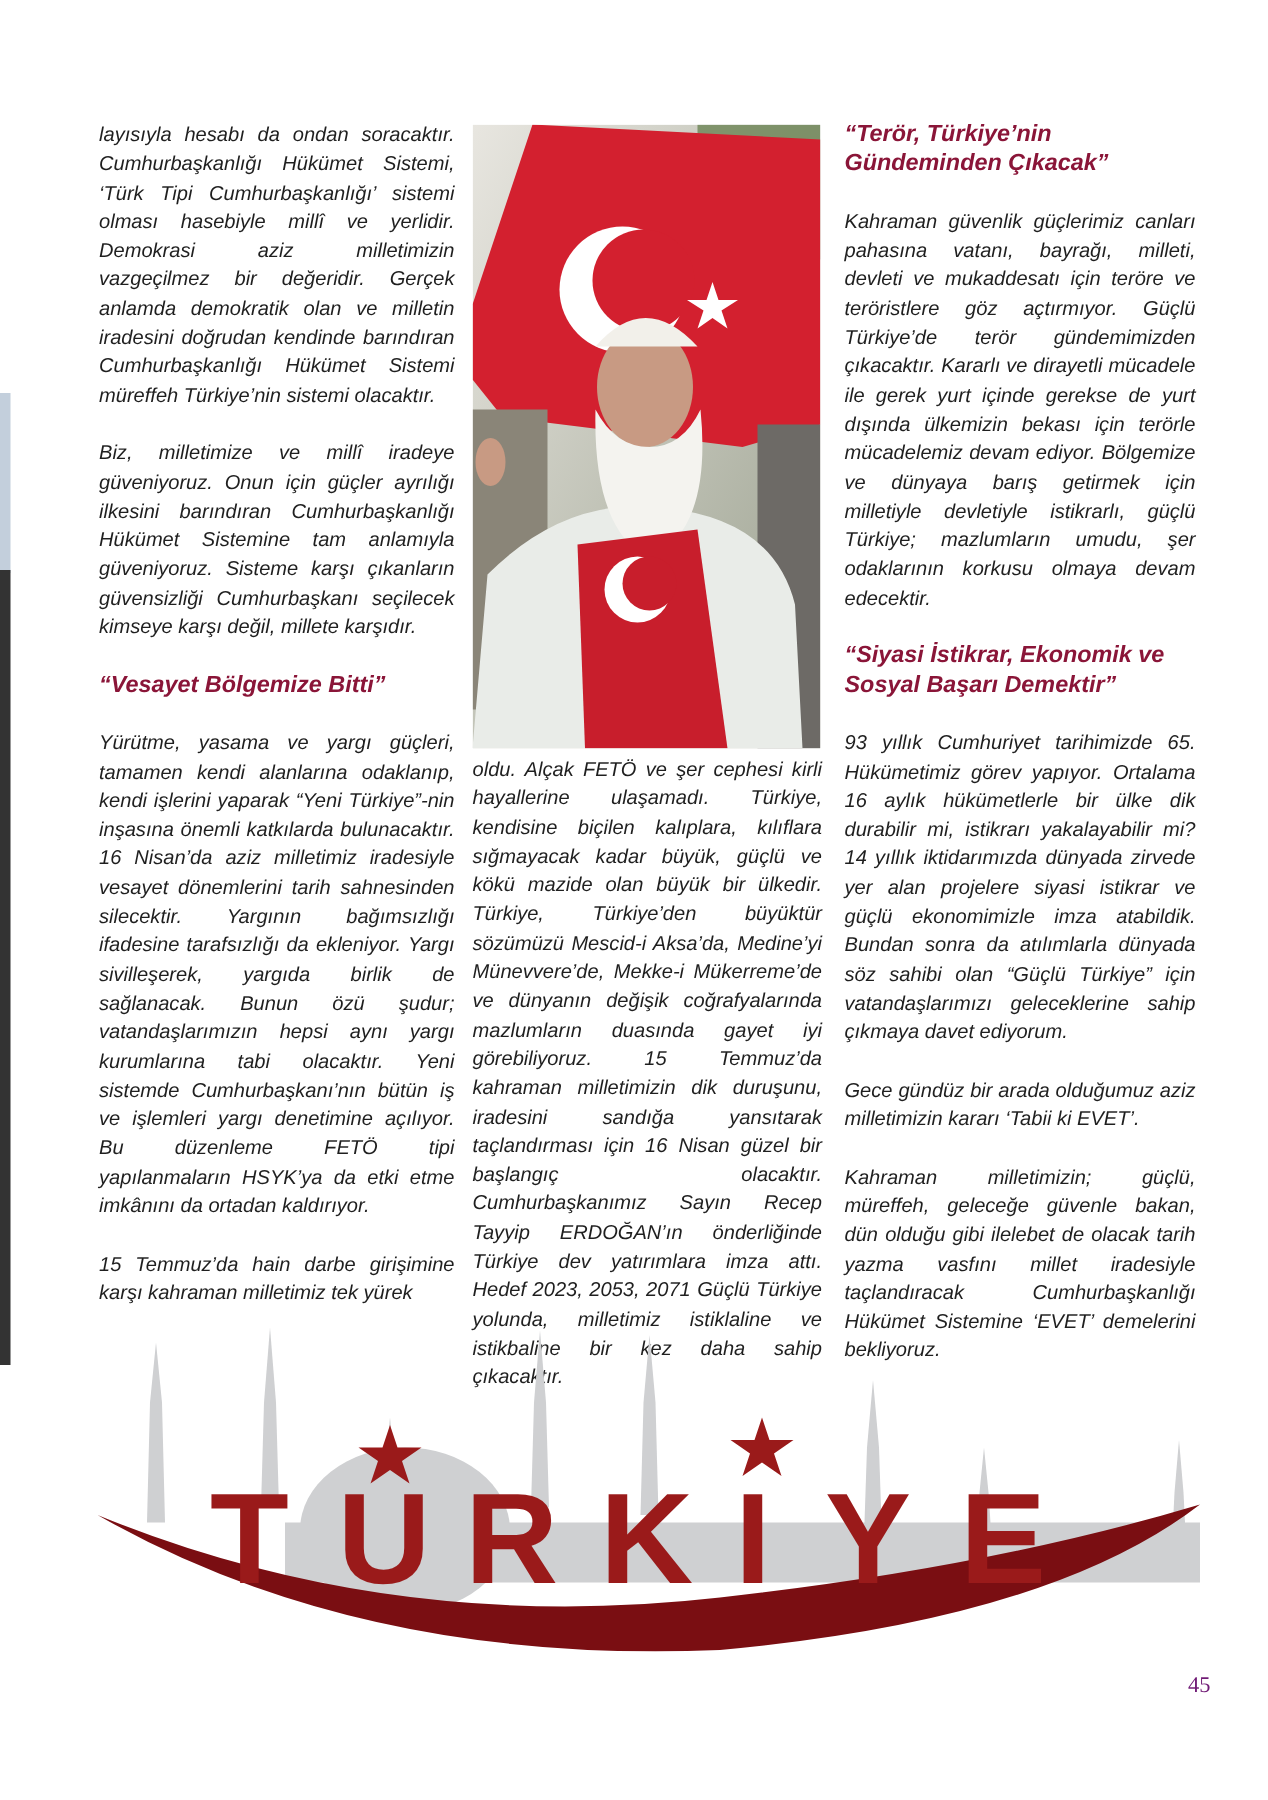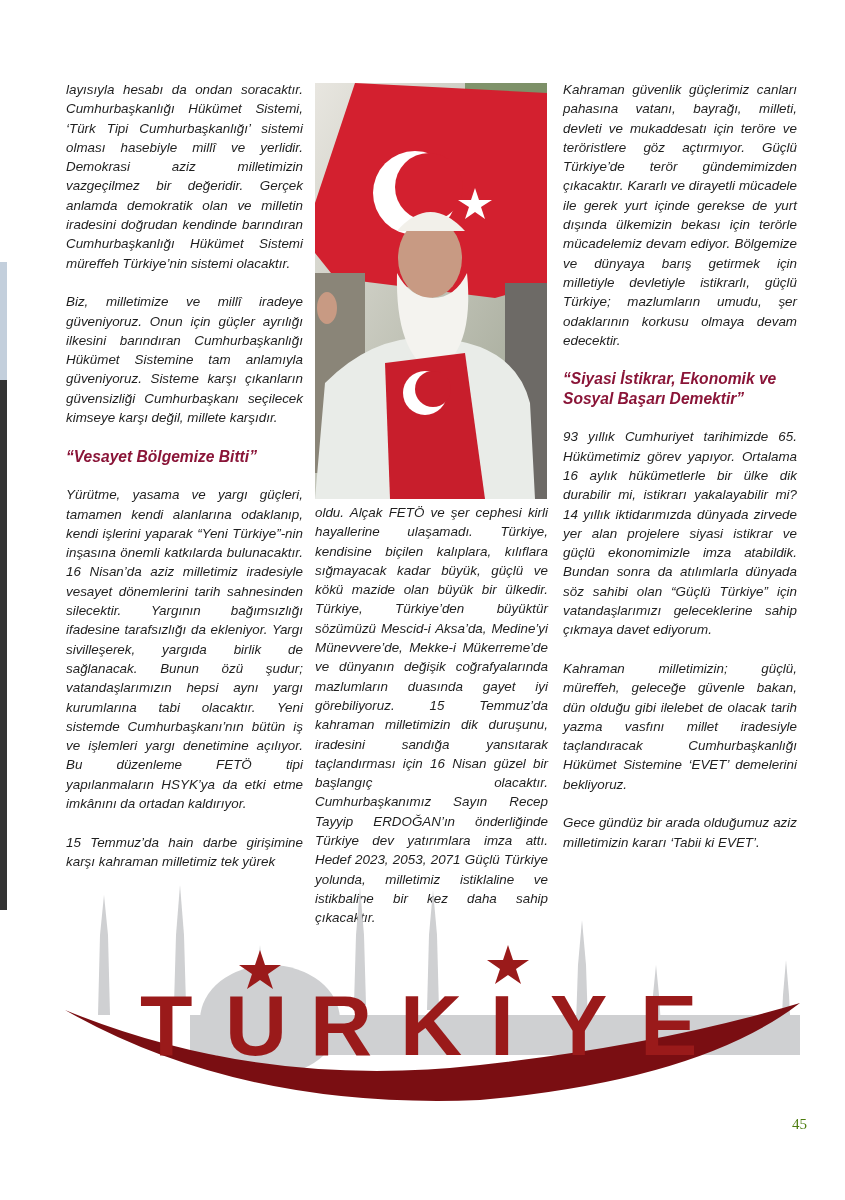--- a/index.html
+++ b/index.html
@@ -14,21 +14,21 @@
   .col h2 { margin: 0 0 19.3px 0; font-size: 15.6px; line-height: 19.3px; font-weight: bold; color: #8a1538; }
   .col-left  { left: 66px;  width: 237px; }
   .col-mid   { left: 315px; width: 233px; top: 503px; }
   .col-right { left: 563px; width: 234px; }
 
   .photo { position: absolute; left: 315px; top: 83px; width: 232px; height: 416px; overflow: hidden; }
   .photo svg { display: block; }
 
   .logo { position: absolute; left: 60px; top: 875px; width: 740px; height: 235px; }
 
-  .page-number { position: absolute; left: 792px; top: 1116px; font-family: "Liberation Serif", serif; font-size: 15px; color: #4d7c0f; }
+  .page-number { position: absolute; left: 792px; top: 1116px; font-family: "Liberation Serif", serif; font-size: 15px; color: #701a75; }
 </style>
 </head>
 <body>
 
 <div class="edge-light"></div>
 <div class="edge-dark"></div>
 
 <div class="col col-left">
   <p>layısıyla hesabı da ondan soracaktır. Cumhurbaşkanlığı Hükümet Sistemi, ‘Türk Tipi Cumhurbaşkanlığı’ sistemi olması hasebiyle millî ve yerlidir. Demokrasi aziz milletimizin vazgeçilmez bir değeridir. Gerçek anlamda demokratik olan ve milletin iradesini doğrudan kendinde barındıran Cumhurbaşkanlığı Hükümet Sistemi müreffeh Türkiye’nin sistemi olacaktır.</p>
   <p>Biz, milletimize ve millî iradeye güveniyoruz. Onun için güçler ayrılığı ilkesini barındıran Cumhurbaşkanlığı Hükümet Sistemine tam anlamıyla güveniyoruz. Sisteme karşı çıkanların güvensizliği Cumhurbaşkanı seçilecek kimseye karşı değil, millete karşıdır.</p>
@@ -69,25 +69,26 @@
 
     <ellipse cx="12" cy="225" rx="10" ry="16" fill="#c89a83"></ellipse>
   </svg>
 </div>
 
 <div class="col col-mid">
   <p>oldu. Alçak FETÖ ve şer cephesi kirli hayallerine ulaşamadı. Türkiye, kendisine biçilen kalıplara, kılıflara sığmayacak kadar büyük, güçlü ve kökü mazide olan büyük bir ülkedir. Türkiye, Türkiye’den büyüktür sözümüzü Mescid-i Aksa’da, Medine’yi Münevvere’de, Mekke-i Mükerreme’de ve dünyanın değişik coğrafyalarında mazlumların duasında gayet iyi görebiliyoruz. 15 Temmuz’da kahraman milletimizin dik duruşunu, iradesini sandığa yansıtarak taçlandırması için 16 Nisan güzel bir başlangıç olacaktır. Cumhurbaşkanımız Sayın Recep Tayyip ERDOĞAN’ın önderliğinde Türkiye dev yatırımlara imza attı. Hedef 2023, 2053, 2071 Güçlü Türkiye yolunda, milletimiz istiklaline ve istikbaline bir kez daha sahip çıkacaktır.</p>
 </div>
 
 <div class="col col-right">
+  <h2>“Terör, Türkiye’nin Gündeminden Çıkacak”</h2>
   <p>Kahraman güvenlik güçlerimiz canları pahasına vatanı, bayrağı, milleti, devleti ve mukaddesatı için teröre ve teröristlere göz açtırmıyor. Güçlü Türkiye’de terör gündemimizden çıkacaktır. Kararlı ve dirayetli mücadele ile gerek yurt içinde gerekse de yurt dışında ülkemizin bekası için terörle mücadelemiz devam ediyor. Bölgemize ve dünyaya barış getirmek için milletiyle devletiyle istikrarlı, güçlü Türkiye; mazlumların umudu, şer odaklarının korkusu olmaya devam edecektir.</p>
   <h2>“Siyasi İstikrar, Ekonomik ve Sosyal Başarı Demektir”</h2>
   <p>93 yıllık Cumhuriyet tarihimizde 65. Hükümetimiz görev yapıyor. Ortalama 16 aylık hükümetlerle bir ülke dik durabilir mi, istikrarı yakalayabilir mi? 14 yıllık iktidarımızda dünyada zirvede yer alan projelere siyasi istikrar ve güçlü ekonomimizle imza atabildik. Bundan sonra da atılımlarla dünyada söz sahibi olan “Güçlü Türkiye” için vatandaşlarımızı geleceklerine sahip çıkmaya davet ediyorum.</p>
+  <p>Gece gündüz bir arada olduğumuz aziz milletimizin kararı ‘Tabii ki EVET’.</p>
   <p>Kahraman milletimizin; güçlü, müreffeh, geleceğe güvenle bakan, dün olduğu gibi ilelebet de olacak tarih yazma vasfını millet iradesiyle taçlandıracak Cumhurbaşkanlığı Hükümet Sistemine ‘EVET’ demelerini bekliyoruz.</p>
-  <p>Gece gündüz bir arada olduğumuz aziz milletimizin kararı ‘Tabii ki EVET’.</p>
 </div>
 
 <div class="logo">
   <svg width="740" height="235" viewBox="0 0 740 235">
 
     <g fill="#cfd0d2">
       <path d="M44 20 L48 60 L50 140 L38 140 L40 60 Z"></path>
       <path d="M120 10 L124 60 L126 130 L114 130 L116 60 Z"></path>
       <path d="M200 70 L204 110 L206 120 L194 120 L196 110 Z"></path>
       <path d="M300 12 L304 60 L306 130 L294 130 L296 60 Z"></path>

